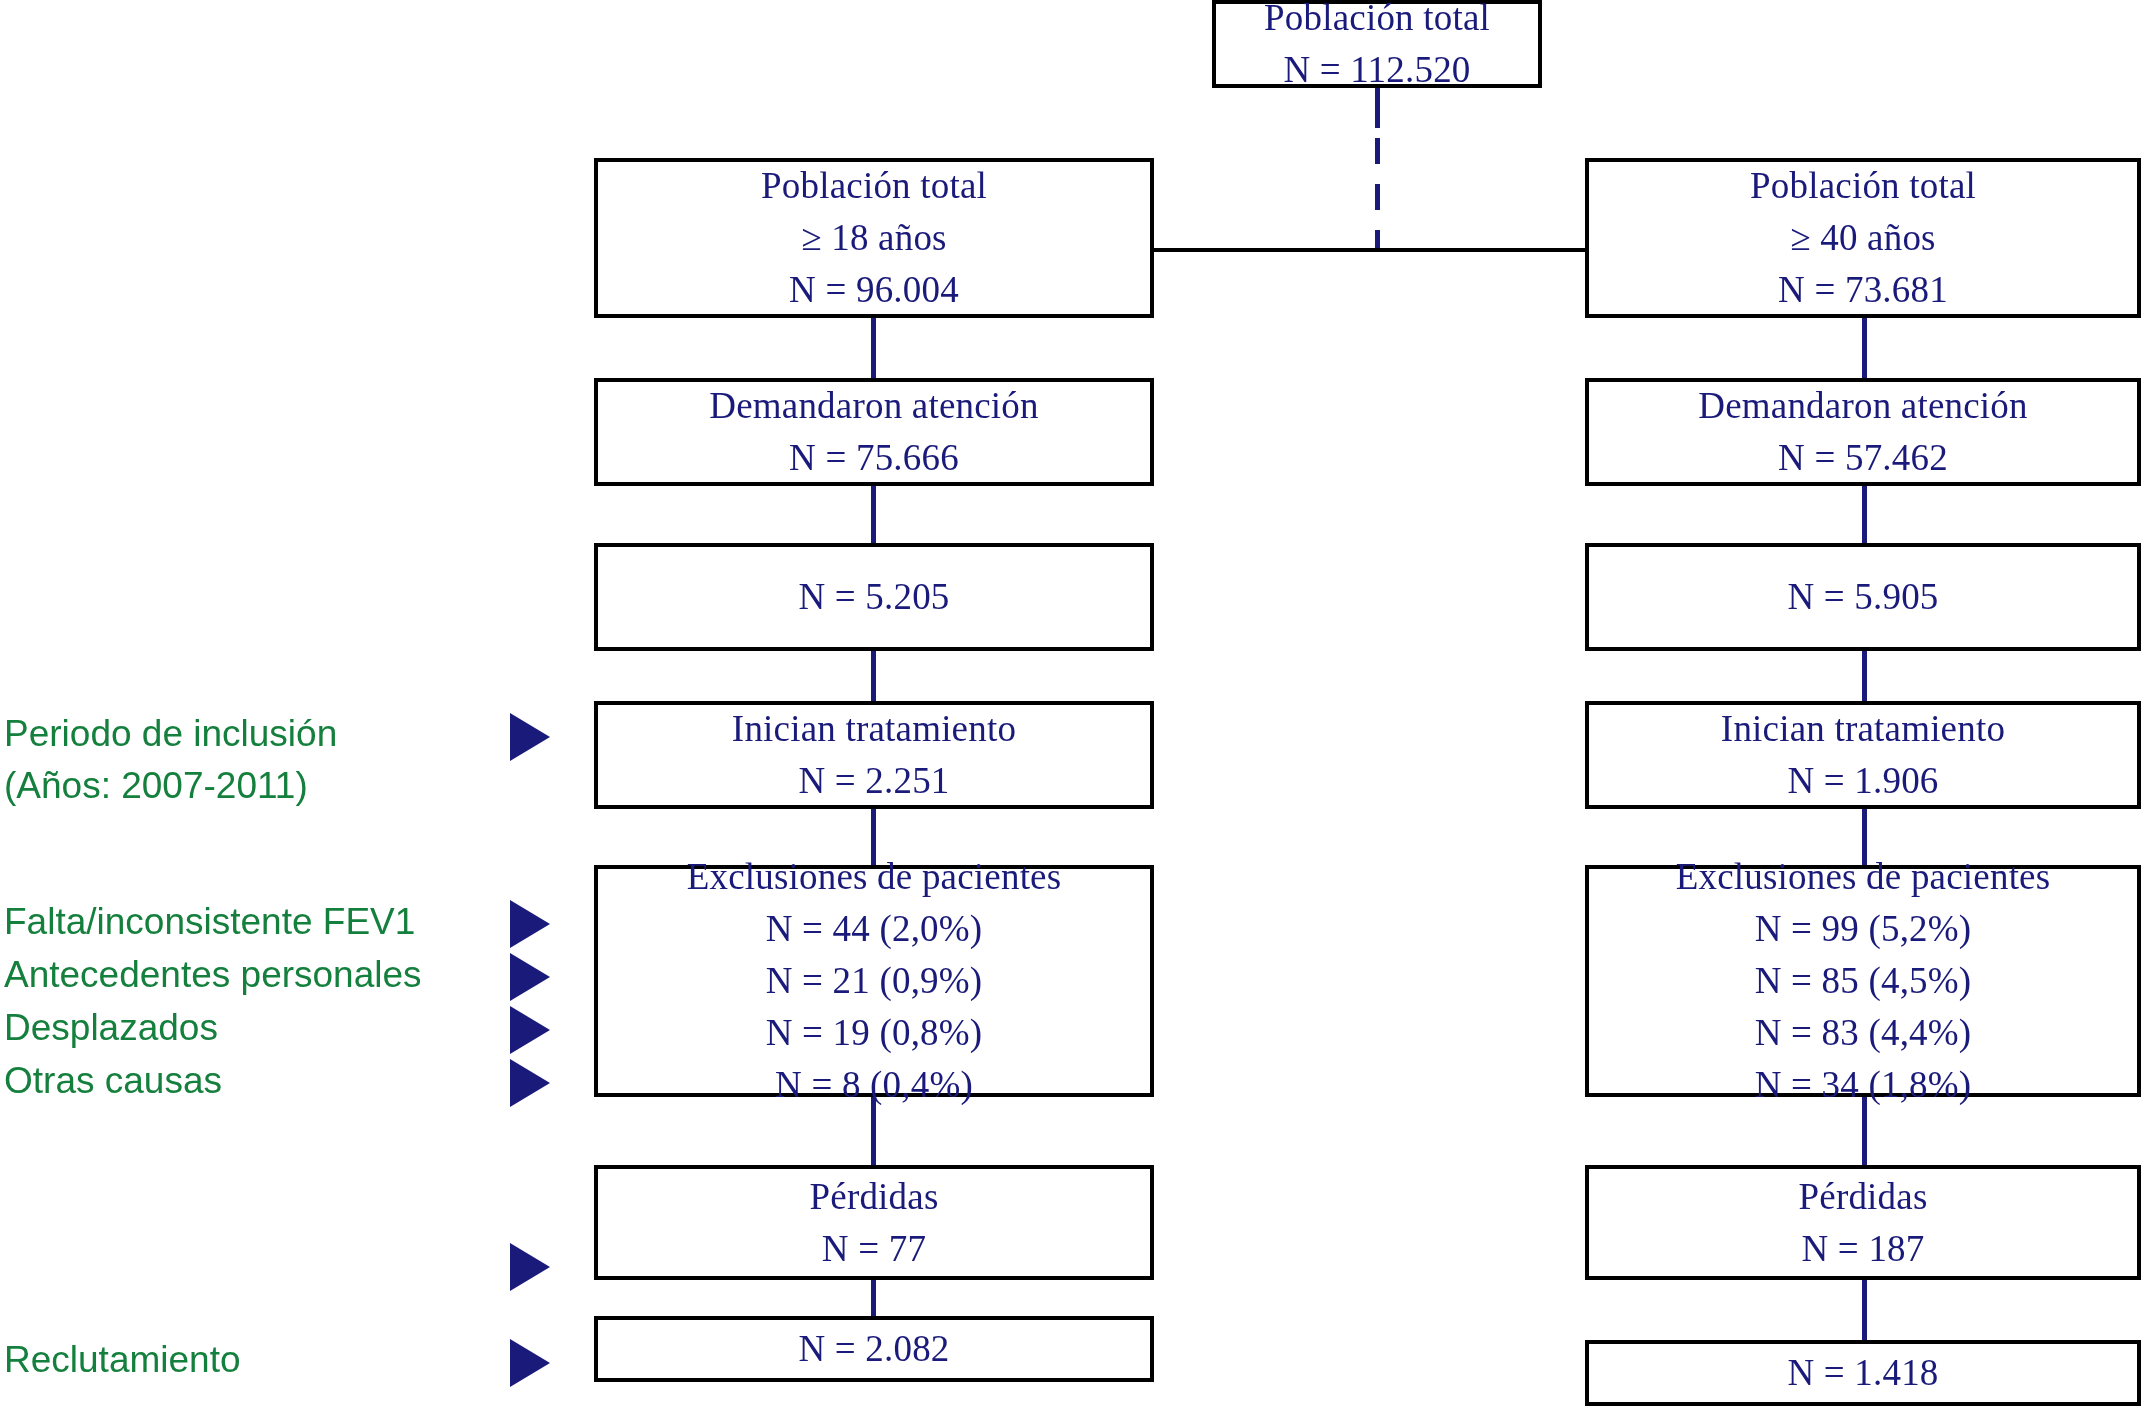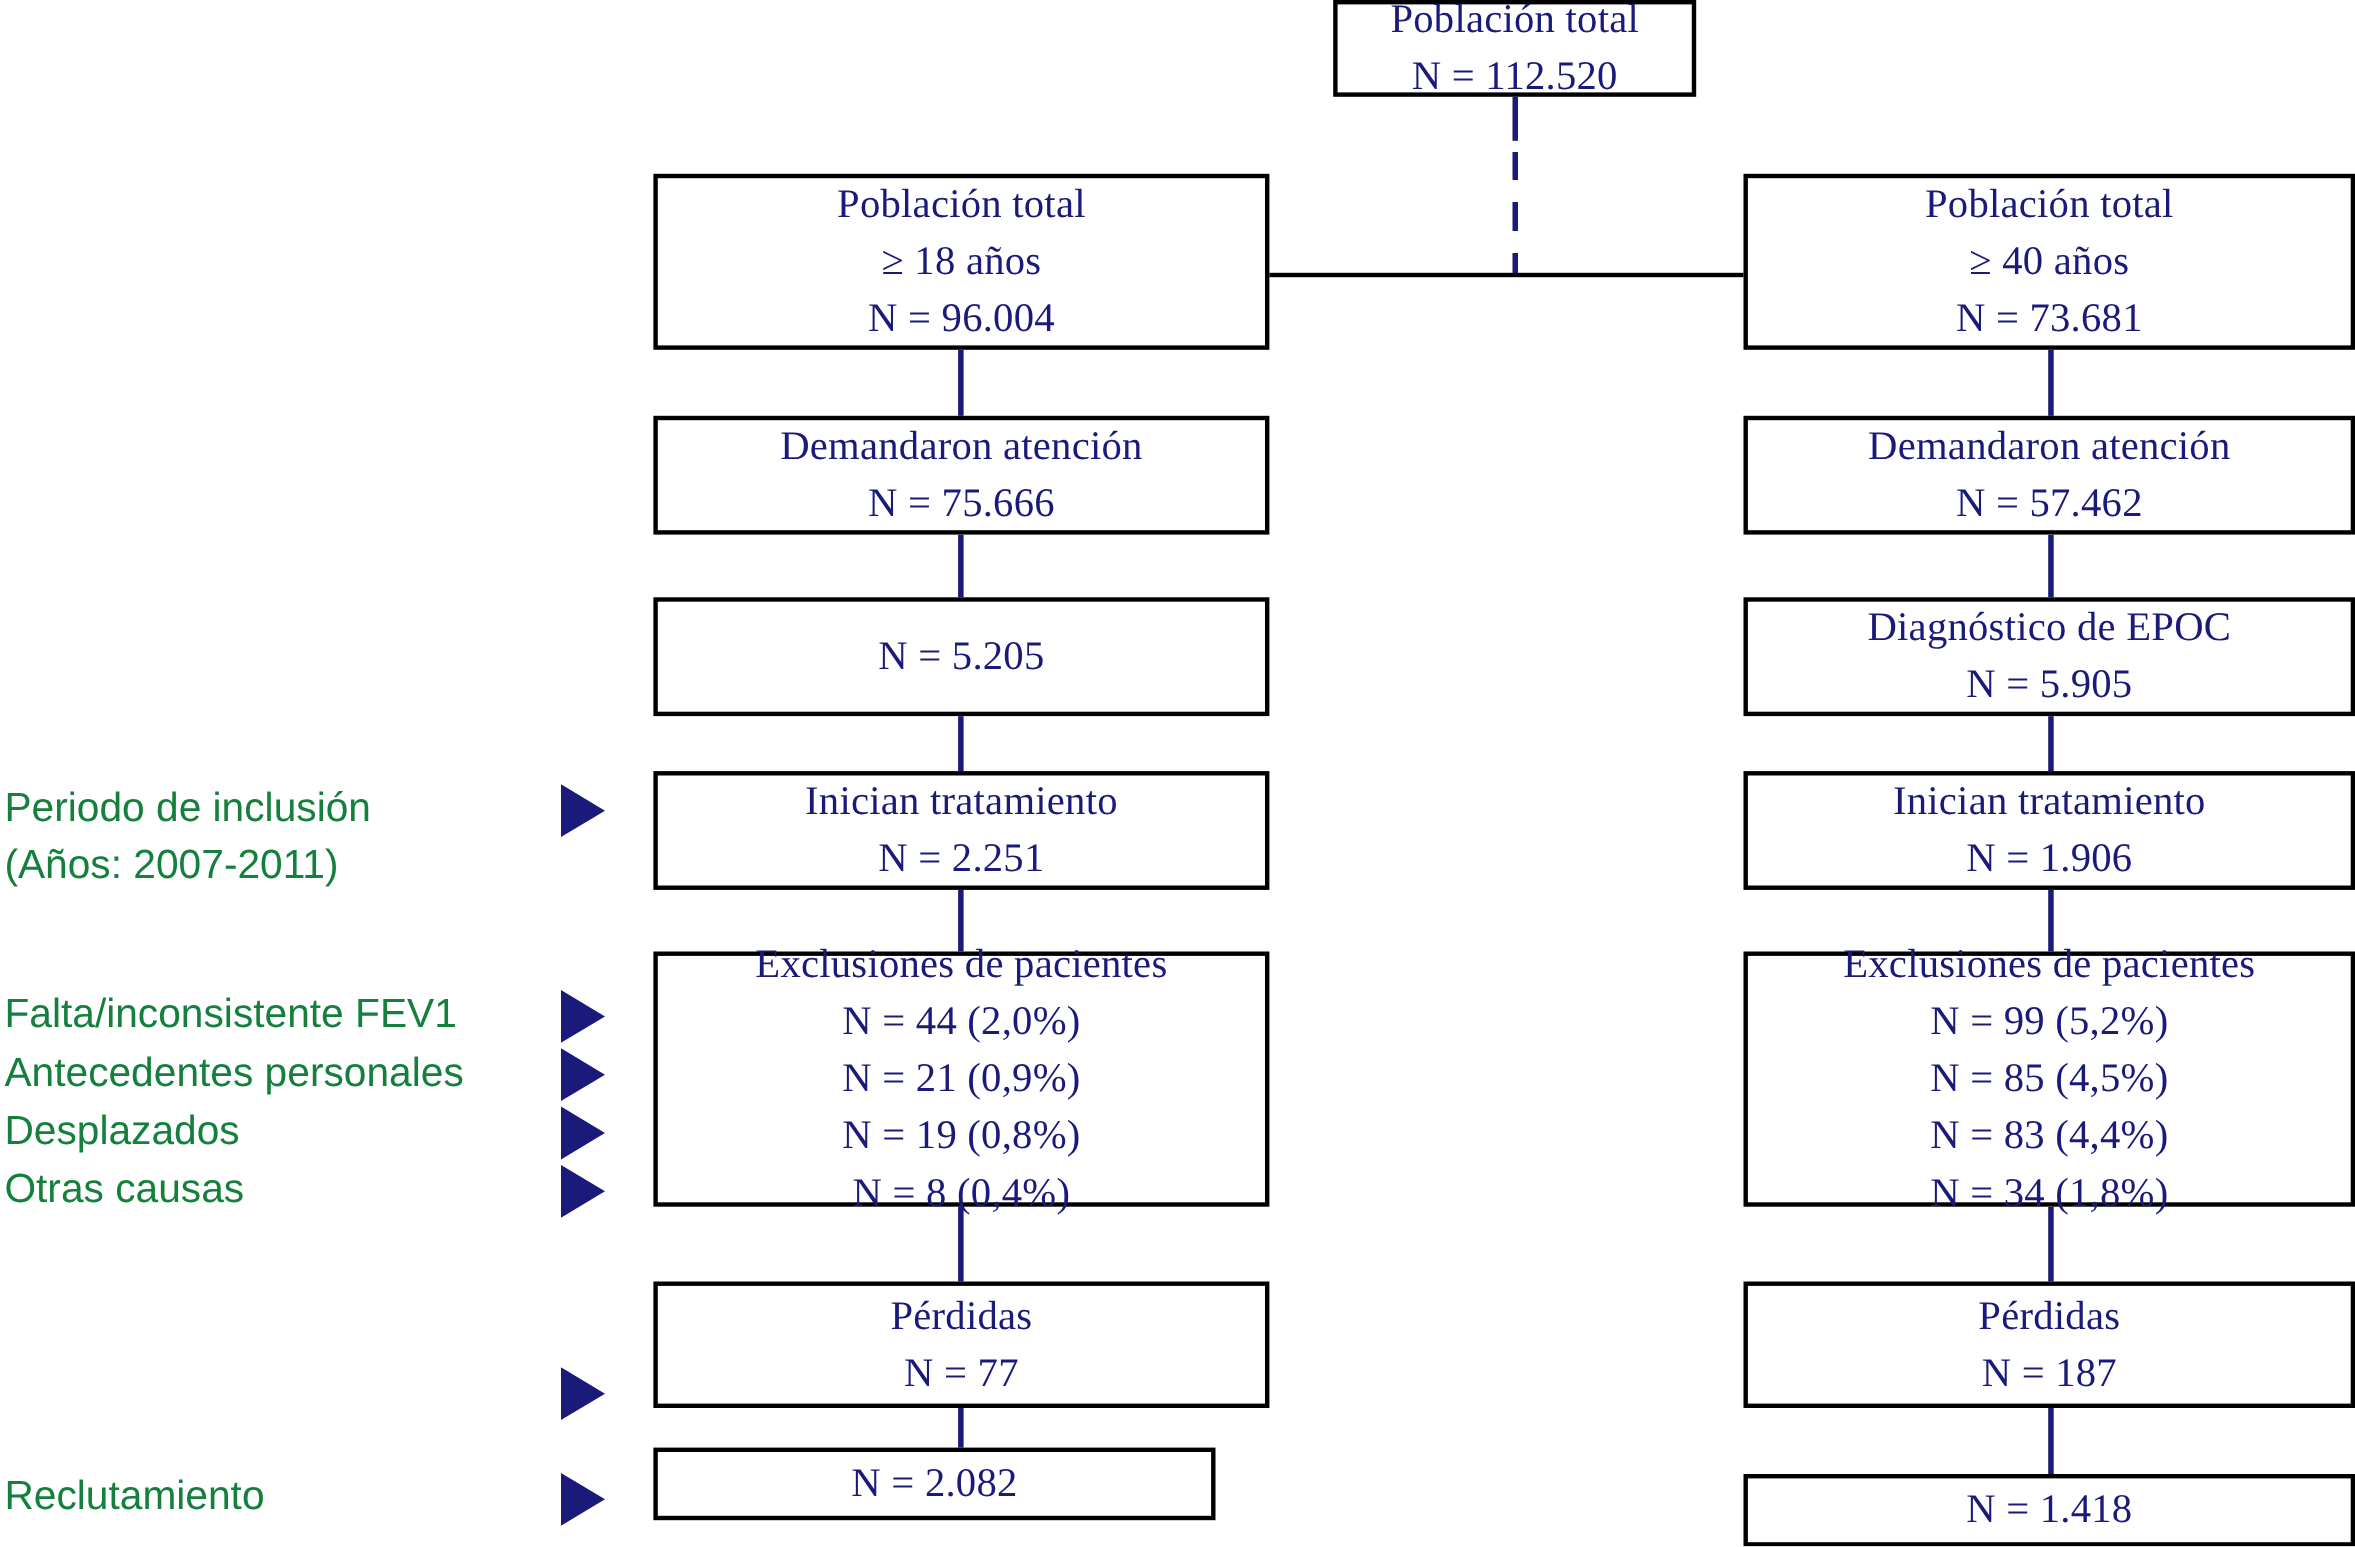--- a/index.html
+++ b/index.html
@@ -145,41 +145,40 @@
 
   <div class="vline" style="left:871px; top:1097px; height:70px;"></div>
 
   <div class="box" style="left:594px; top:1165px; width:560px; height:115px;">
     <span class="line">Pérdidas</span>
     <span class="line">N = 77</span>
   </div>
 
   <div class="vline" style="left:871px; top:1280px; height:62px;"></div>
 
-  <div class="box" style="left:594px; top:1316px; width:511px; height:66px;">
+  <div class="box" style="left:594px; top:1316px; width:560px; height:66px;">
     <span class="line">N = 2.082</span>
   </div>
 
   <div class="box" style="left:1585px; top:158px; width:556px; height:160px;">
     <span class="line">Población total</span>
     <span class="line">≥ 40 años</span>
     <span class="line">N = 73.681</span>
   </div>
 
   <div class="vline" style="left:1862px; top:318px; height:62px;"></div>
 
   <div class="box" style="left:1585px; top:378px; width:556px; height:108px;">
     <span class="line">Demandaron atención</span>
     <span class="line">N = 57.462</span>
   </div>
 
   <div class="vline" style="left:1862px; top:486px; height:60px;"></div>
 
   <div class="box" style="left:1585px; top:543px; width:556px; height:108px;">
-    <span class="line">Diagnóstico de EPOC</span>
     <span class="line">N = 5.905</span>
   </div>
 
   <div class="vline" style="left:1862px; top:651px; height:52px;"></div>
 
   <div class="box" style="left:1585px; top:701px; width:556px; height:108px;">
     <span class="line">Inician tratamiento</span>
     <span class="line">N = 1.906</span>
   </div>
 

